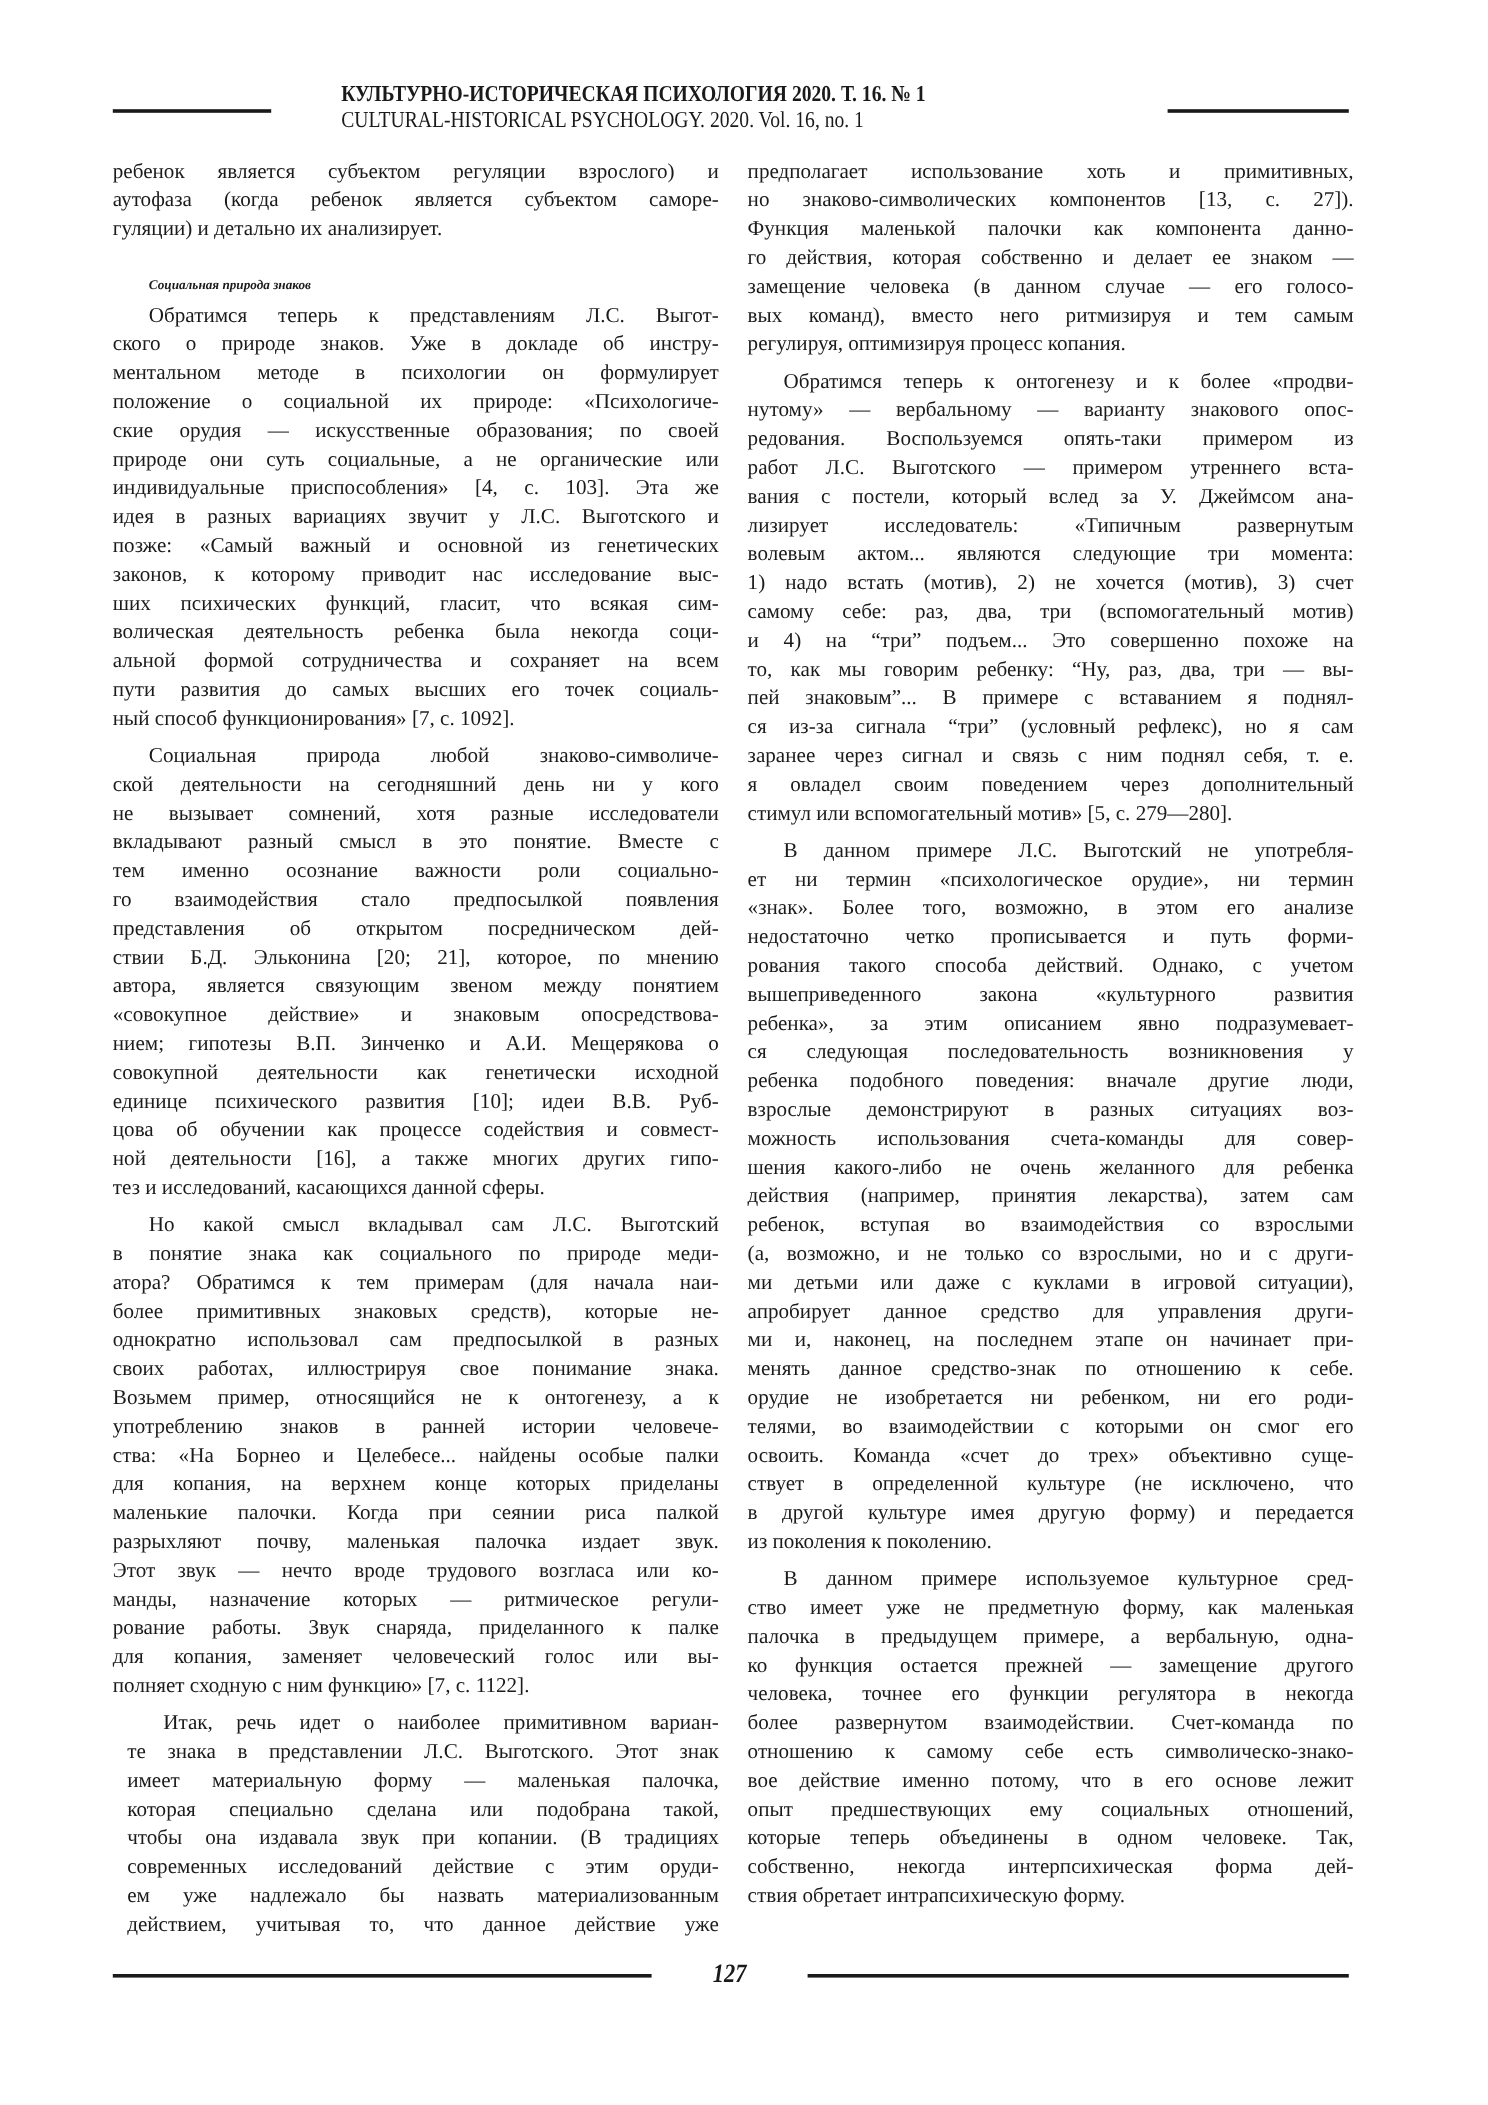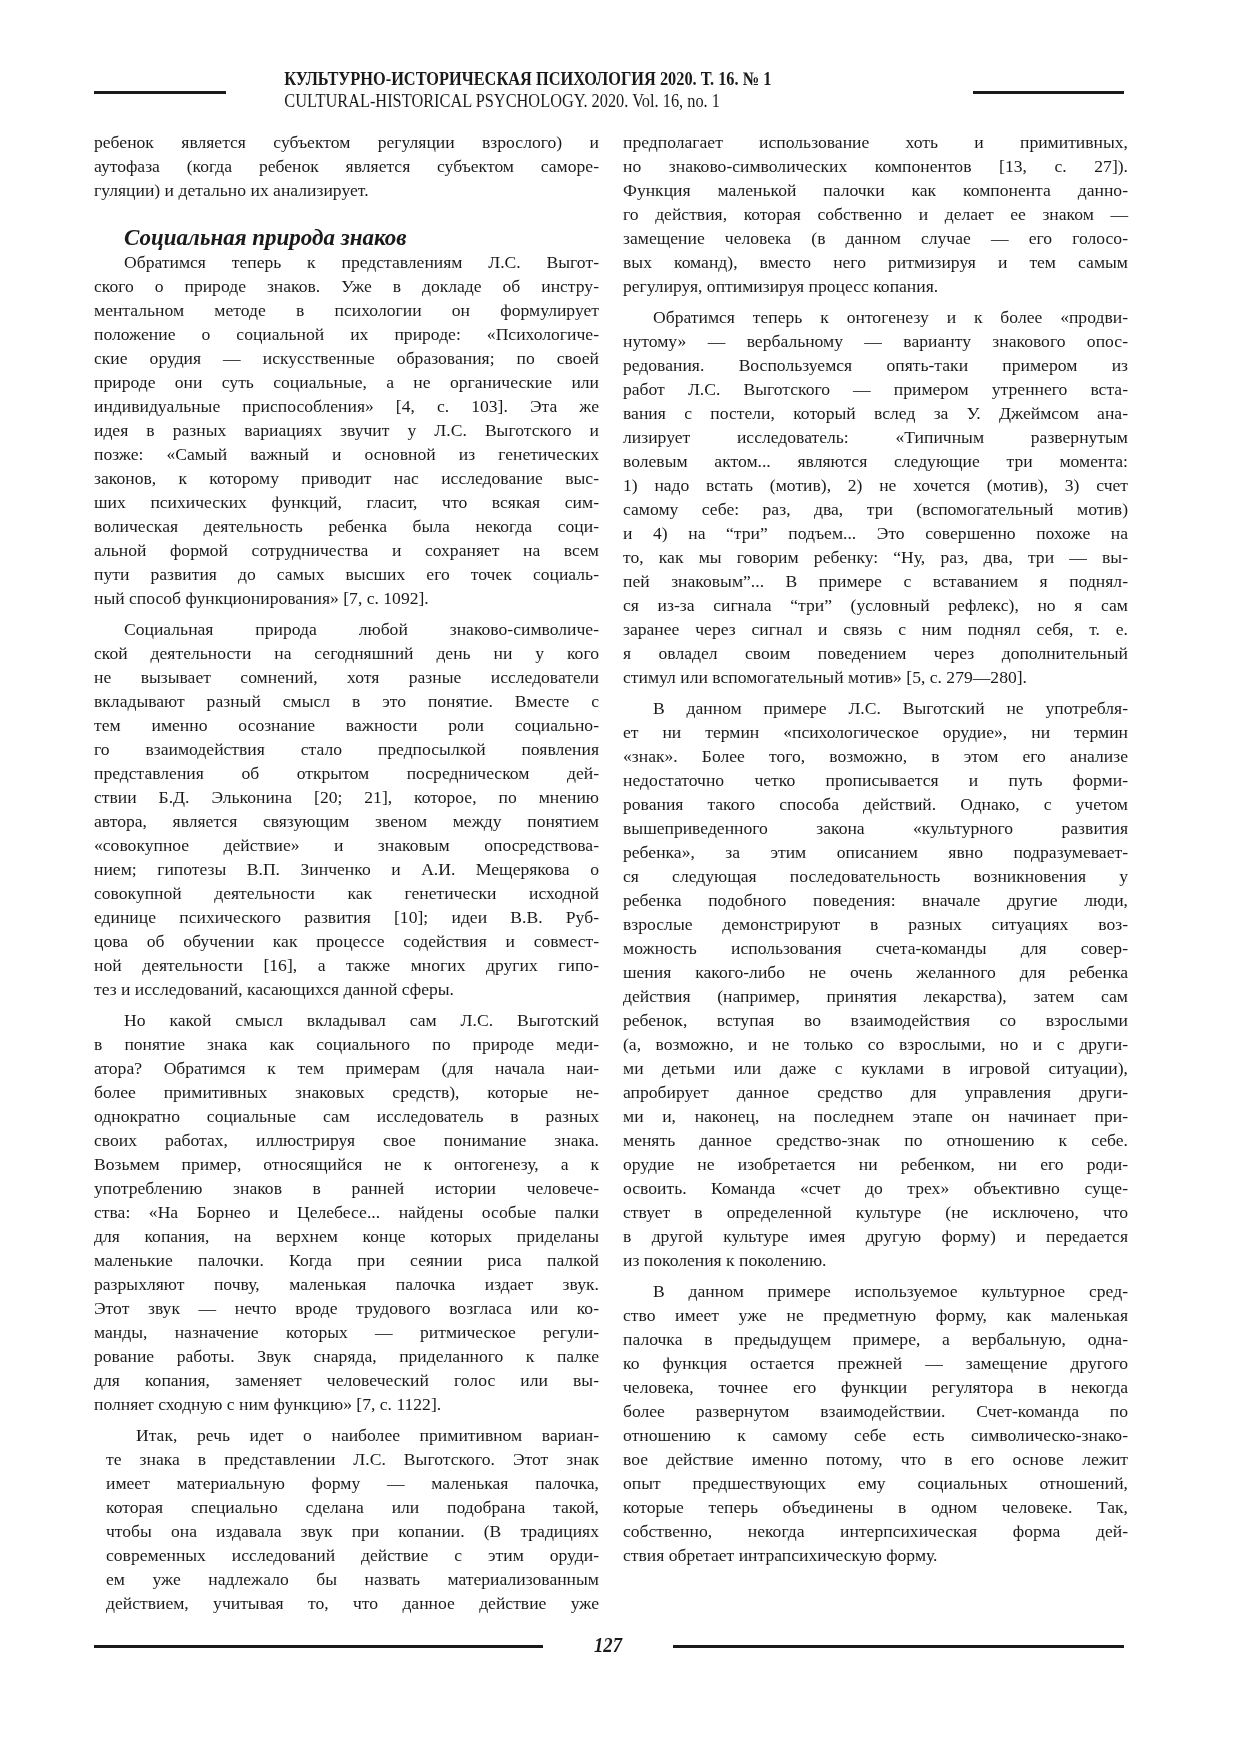--- a/index.html
+++ b/index.html
@@ -58,21 +58,21 @@
   .col p {
     margin: 0;
     text-indent: 0;
   }
   .col p.indent { text-indent: 30px; }
   .col p.gap-after { margin-bottom: 24px; }
   .col p.gap-before { margin-top: 7px; }
   .col h3 {
     margin: 0;
     padding-left: 30px;
-    font-size: 23px;
+    font-size: 11px;
     line-height: 24px;
     font-weight: bold;
     font-style: italic;
     text-align: left;
   }
   .ln { display: block; text-align: justify; text-align-last: justify; white-space: nowrap; }
   .ln.last { text-align-last: left; }
   .ftr-line {
     position: absolute;
     top: 1645px;
@@ -144,21 +144,21 @@
       <span class="ln">единице психического развития [10]; идеи В.В. Руб-</span>
       <span class="ln">цова об обучении как процессе содействия и совмест-</span>
       <span class="ln">ной деятельности [16], а также многих других гипо-</span>
       <span class="ln last">тез и исследований, касающихся данной сферы.</span>
     </p>
   <p class="indent gap-before" style="text-indent: 0px;">
       <span class="ln" style="padding-left: 30px;">Но какой смысл вкладывал сам Л.С. Выготский</span>
       <span class="ln">в понятие знака как социального по природе меди-</span>
       <span class="ln">атора? Обратимся к тем примерам (для начала наи-</span>
       <span class="ln">более примитивных знаковых средств), которые не-</span>
-      <span class="ln">однократно социальные сам исследователь в разных</span>
+      <span class="ln">однократно использовал сам предпосылкой в разных</span>
       <span class="ln">своих работах, иллюстрируя свое понимание знака.</span>
       <span class="ln">Возьмем пример, относящийся не к онтогенезу, а к</span>
       <span class="ln">употреблению знаков в ранней истории человече-</span>
       <span class="ln">ства: «На Борнео и Целебесе... найдены особые палки</span>
       <span class="ln">для копания, на верхнем конце которых приделаны</span>
       <span class="ln">маленькие палочки. Когда при сеянии риса палкой</span>
       <span class="ln">разрыхляют почву, маленькая палочка издает звук.</span>
       <span class="ln">Этот звук — нечто вроде трудового возгласа или ко-</span>
       <span class="ln">манды, назначение которых — ритмическое регули-</span>
       <span class="ln">рование работы. Звук снаряда, приделанного к палке</span>
@@ -219,20 +219,21 @@
       <span class="ln">можность использования счета-команды для совер-</span>
       <span class="ln">шения какого-либо не очень желанного для ребенка</span>
       <span class="ln">действия (например, принятия лекарства), затем сам</span>
       <span class="ln">ребенок, вступая во взаимодействия со взрослыми</span>
       <span class="ln">(а, возможно, и не только со взрослыми, но и с други-</span>
       <span class="ln">ми детьми или даже с куклами в игровой ситуации),</span>
       <span class="ln">апробирует данное средство для управления други-</span>
       <span class="ln">ми и, наконец, на последнем этапе он начинает при-</span>
       <span class="ln">менять данное средство-знак по отношению к себе.</span>
       <span class="ln">орудие не изобретается ни ребенком, ни его роди-</span>
+      <span class="ln">телями, во взаимодействии с которыми он смог его</span>
       <span class="ln">освоить. Команда «счет до трех» объективно суще-</span>
       <span class="ln">ствует в определенной культуре (не исключено, что</span>
       <span class="ln">в другой культуре имея другую форму) и передается</span>
       <span class="ln last">из поколения к поколению.</span>
     </p>
   <p class="indent gap-before" style="text-indent: 0px;">
       <span class="ln" style="padding-left: 30px;">В данном примере используемое культурное сред-</span>
       <span class="ln">ство имеет уже не предметную форму, как маленькая</span>
       <span class="ln">палочка в предыдущем примере, а вербальную, одна-</span>
       <span class="ln">ко функция остается прежней — замещение другого</span>

